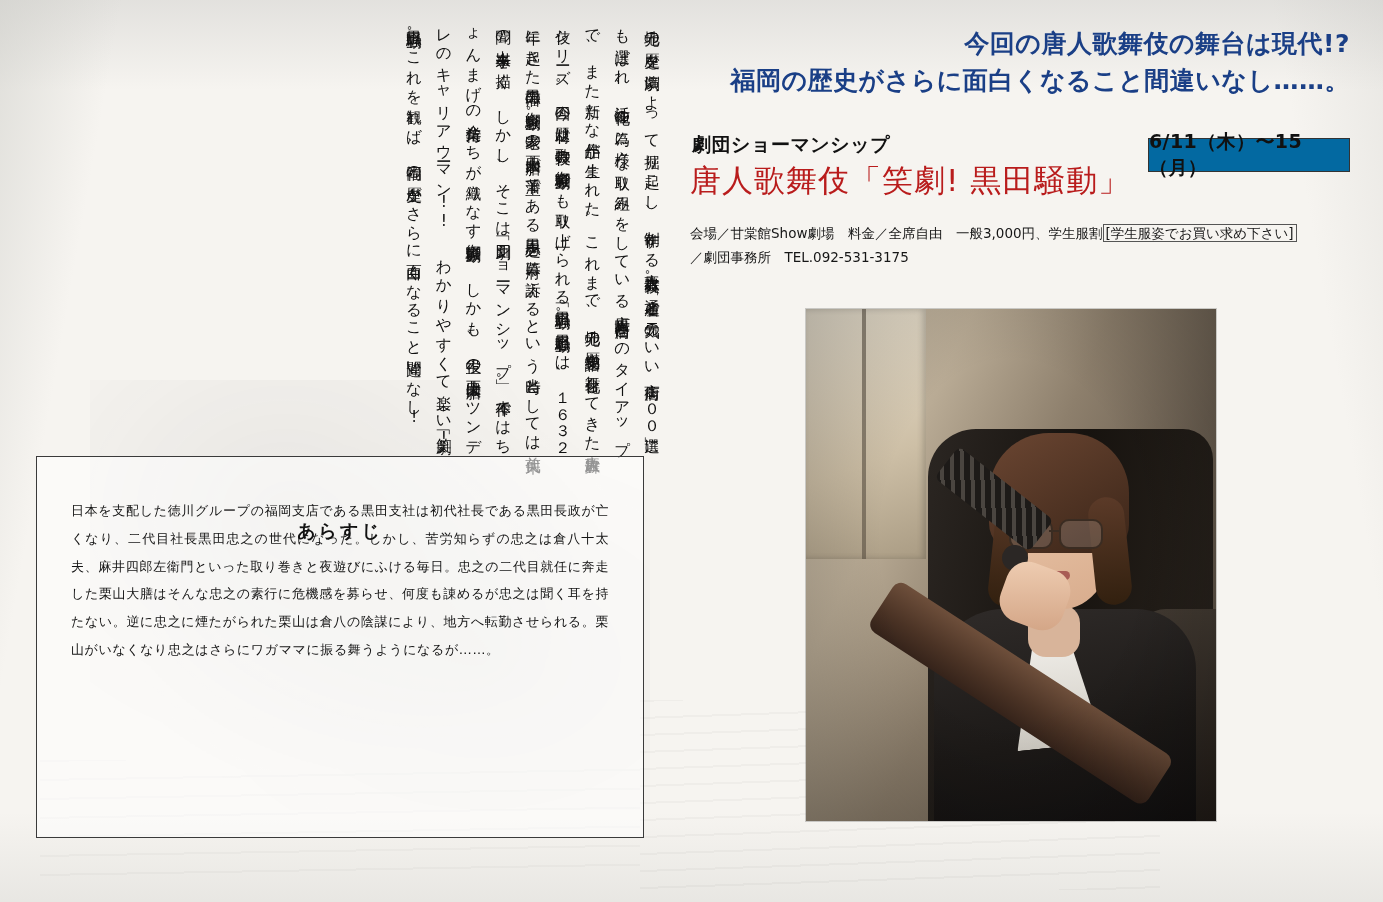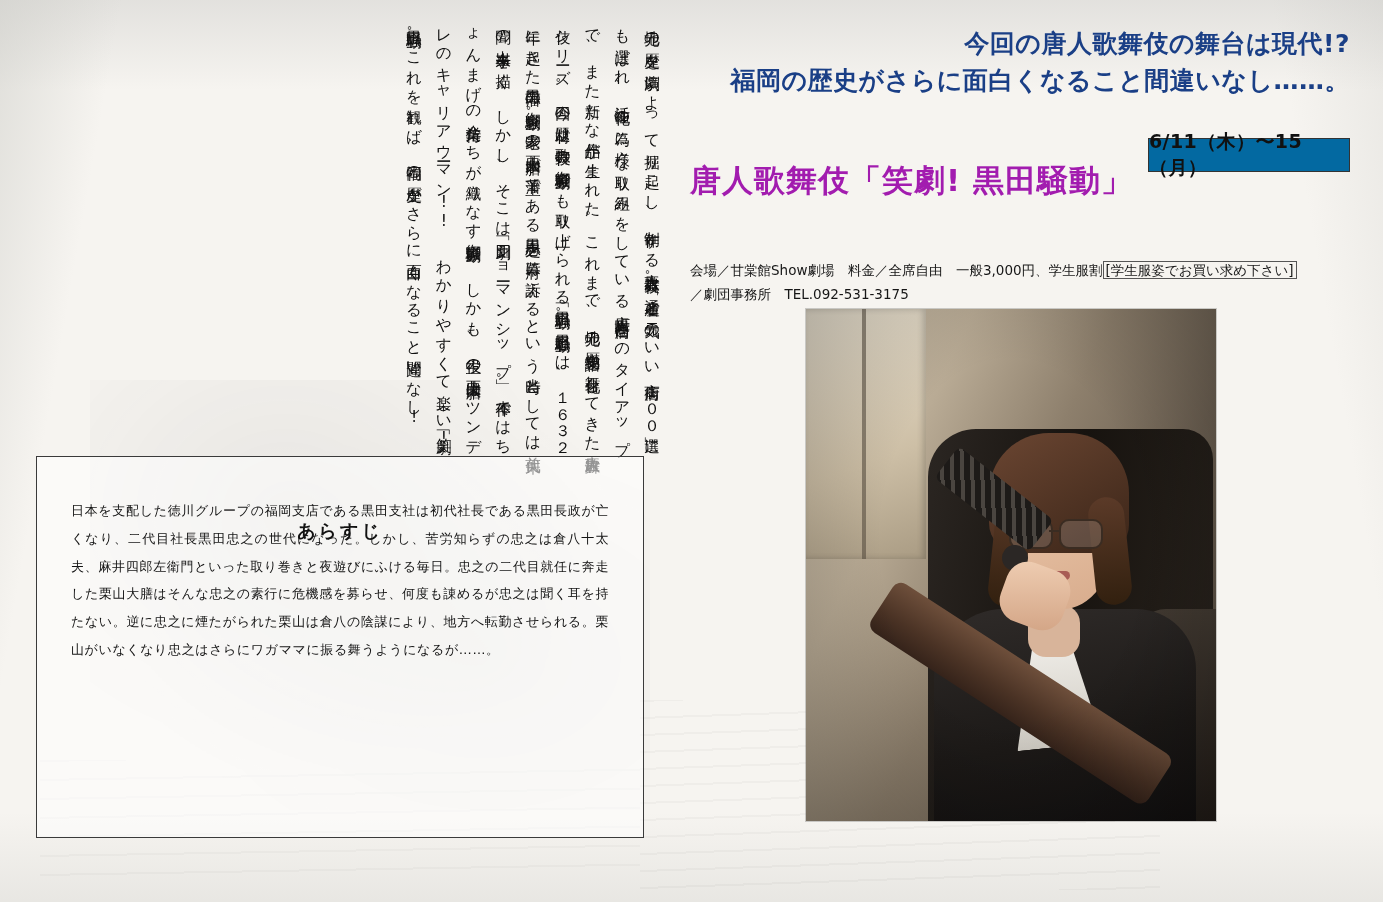--- a/index.html
+++ b/index.html
@@ -70,22 +70,22 @@
     font-size: 19px;
     font-weight: bold;
     color: #111;
     letter-spacing: 0.5px;
   }
   .title-main {
     position: absolute;
     left: 690px;
     top: 160px;
     font-size: 31px;
-    font-weight: bold;
-    color: #a21caf;
+    font-weight: normal;
+    color: #b91c1c;
     letter-spacing: 1px;
   }
   .date-badge {
     position: absolute;
     left: 1148px;
     top: 138px;
     width: 200px;
     height: 32px;
     border: 1px solid #333;
     background: #0369a1;
@@ -97,21 +97,20 @@
     letter-spacing: 0.4px;
   }
   .details {
     position: absolute;
     left: 690px;
     top: 221px;
     width: 660px;
     font-size: 13.5px;
     line-height: 1.78;
     color: #161616;
-    margin-top: 37px;
   }
   .details .line { white-space: nowrap; }
   .bracket-note {
     border: 1px solid #555;
     padding: 0 2px;
   }
 
   
   .photo {
     position: absolute;
@@ -287,20 +286,21 @@
   <div class="paper-bg"></div>
   <div class="ghost ghost-blob1"></div>
   <div class="ghost ghost-blob2"></div>
   <div class="ghost ghost-blob3"></div>
 
   <div class="headline">
     <div>今回の唐人歌舞伎の舞台は現代!?</div>
     <div>福岡の歴史がさらに面白くなること間違いなし……。</div>
   </div>
 
+  <div class="troupe">劇団ショーマンシップ</div>
   <div class="title-main">唐人歌舞伎「笑劇! 黒田騒動」</div>
 
   <div class="date-badge">6/11（木）〜15（月）</div>
 
   <div class="details">
     <div class="line">
       <span>会場／甘棠館Show劇場　料金／全席自由　一般3,000円、学生服割</span><span class="bracket-note">[学生服姿でお買い求め下さい]</span>
     </div>
     <div class="line">／劇団事務所　TEL.092-531-3175</div>
   </div>

